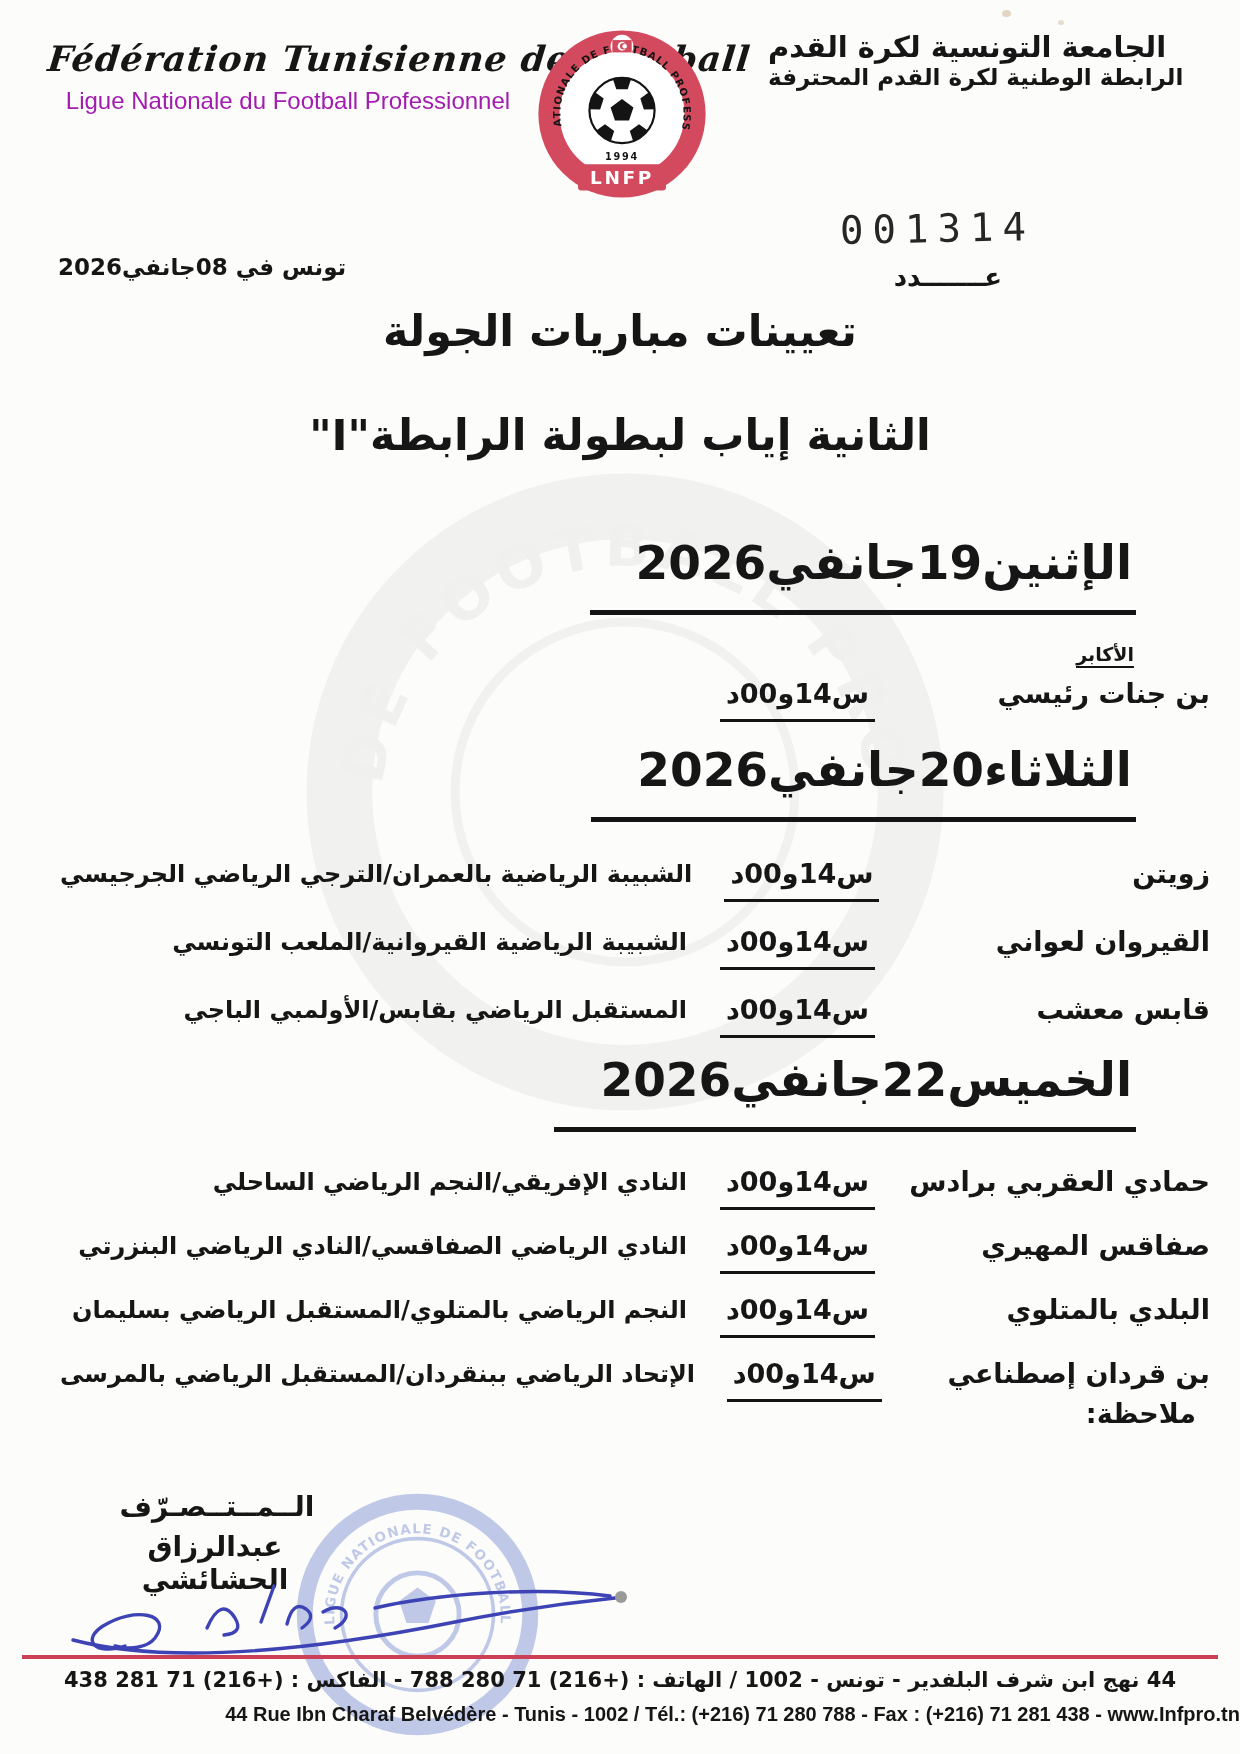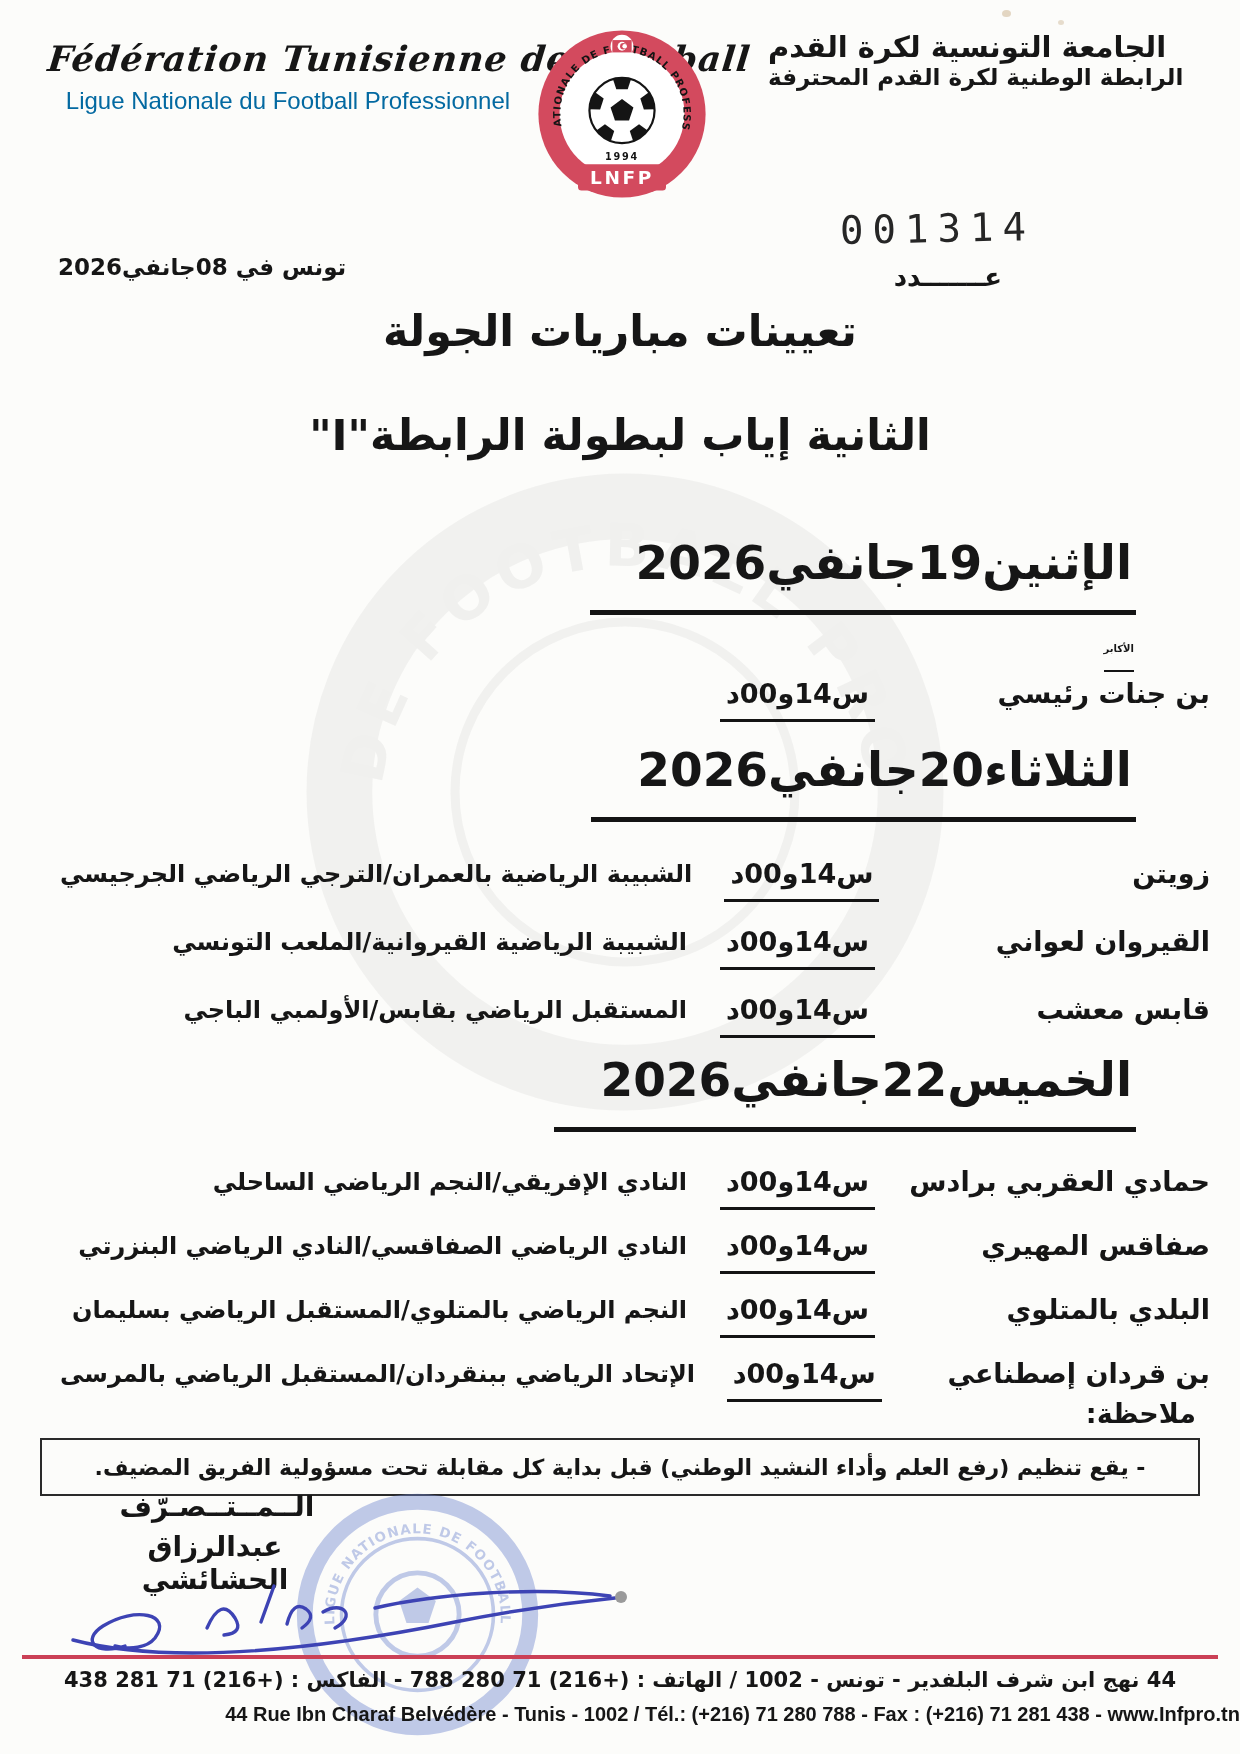--- a/index.html
+++ b/index.html
@@ -11,21 +11,21 @@
     overflow:hidden;
     font-family:"DejaVu Sans",sans-serif;
     color:#161616;
   }
   
   .org-fr{position:absolute;top:38px;left:48px;width:480px;text-align:center;}
   .org-fr-name{
     font-family:"DejaVu Serif",serif;font-style:italic;font-weight:bold;
     font-size:35px;letter-spacing:1px;transform:skewX(-6deg);white-space:nowrap;
   }
-  .org-fr-sub{font-family:"Liberation Sans",sans-serif;font-size:24px;color:#0369a1;margin-top:8px;white-space:nowrap;}
+  .org-fr-sub{font-family:"Liberation Sans",sans-serif;font-size:24px;color:#a21caf;margin-top:8px;white-space:nowrap;}
   .logo-wrap{position:absolute;top:26px;left:534px;width:176px;height:176px;}
   .org-ar{position:absolute;top:30px;right:42px;width:430px;direction:rtl;}
   .org-ar-name{font-size:29px;font-weight:bold;text-align:left;white-space:nowrap;letter-spacing:-1px;}
   .org-ar-sub{font-size:23px;font-weight:bold;text-align:left;margin-top:0;white-space:nowrap;}
   
   .stamp-number{
     position:absolute;top:206px;right:205px;
     font-family:"DejaVu Sans Mono",monospace;font-size:39px;letter-spacing:9px;
     color:#262626;transform:rotate(-1.2deg);
   }
@@ -35,22 +35,22 @@
   .doc-title{position:absolute;left:0;width:100%;text-align:center;font-size:43px;font-weight:bold;direction:rtl;}
   .t1{top:306px;}
   .t2{top:410px;}
   
   .date-heading{position:absolute;right:104px;direction:rtl;}
   .date-heading span{
     display:inline-block;font-size:47px;font-weight:bold;letter-spacing:-1px;
     border-bottom:5px solid #141414;padding:0 4px 20px 46px;white-space:nowrap;
   }
   .category-label{
-    position:absolute;top:643px;right:106px;font-size:10px;font-weight:bold;
-    border-bottom:2px solid #141414;padding-bottom:16px;direction:rtl;
+    position:absolute;top:643px;right:106px;font-size:19px;font-weight:bold;
+    border-bottom:2px solid #141414;padding-bottom:1px;direction:rtl;
   }
   .row{position:absolute;left:0;right:0;display:flex;direction:rtl;align-items:flex-start;padding:0 30px 0 60px;}
   .venue{width:330px;font-size:27px;font-weight:bold;text-align:right;white-space:nowrap;}
   .time-cell{width:165px;text-align:center;}
   .time-val{display:inline-block;font-size:27px;font-weight:bold;border-bottom:3px solid #141414;padding:0 6px 10px;white-space:nowrap;}
   .fixture{flex:1;font-size:24px;font-weight:bold;text-align:right;padding-right:28px;padding-top:2px;white-space:nowrap;}
   
   .note-label{position:absolute;top:1398px;right:44px;font-size:27px;font-weight:bold;direction:rtl;}
   .note-box{
     position:absolute;top:1438px;left:40px;right:40px;height:54px;
@@ -195,23 +195,20 @@
     <div class="time-cell"><span class="time-val">س14و00د</span></div>
     <div class="fixture">النجم الرياضي بالمتلوي/المستقبل الرياضي بسليمان</div>
   </div>
   <div class="row" style="top:1358px">
     <div class="venue">بن قردان إصطناعي</div>
     <div class="time-cell"><span class="time-val">س14و00د</span></div>
     <div class="fixture">الإتحاد الرياضي ببنقردان/المستقبل الرياضي بالمرسى</div>
   </div>
 
   <div class="note-label">ملاحظة:</div>
-  <div class="note-box">
-    <div class="note-text">- يقع تنظيم  (رفع العلم وأداء النشيد الوطني) قبل بداية كل مقابلة تحت مسؤولية الفريق المضيف.</div>
-  </div>
 
   <svg class="stamp-blue" viewBox="0 0 200 200" aria-hidden="true">
     <circle cx="100" cy="100" r="92" fill="none" stroke="#6d84cf" stroke-width="13"></circle>
     <circle cx="100" cy="100" r="62" fill="none" stroke="#6d84cf" stroke-width="3"></circle>
     <circle cx="100" cy="100" r="34" fill="none" stroke="#6d84cf" stroke-width="4"></circle>
     <polygon points="100,78 115,89 109,107 91,107 85,89" fill="#6d84cf"></polygon>
     <defs>
         <path id="stArc" d="M 34,118 A 68,68 0 1 1 166,118"></path>
       </defs>
     <text font-size="11" font-weight="bold" fill="#6d84cf" letter-spacing="1">

